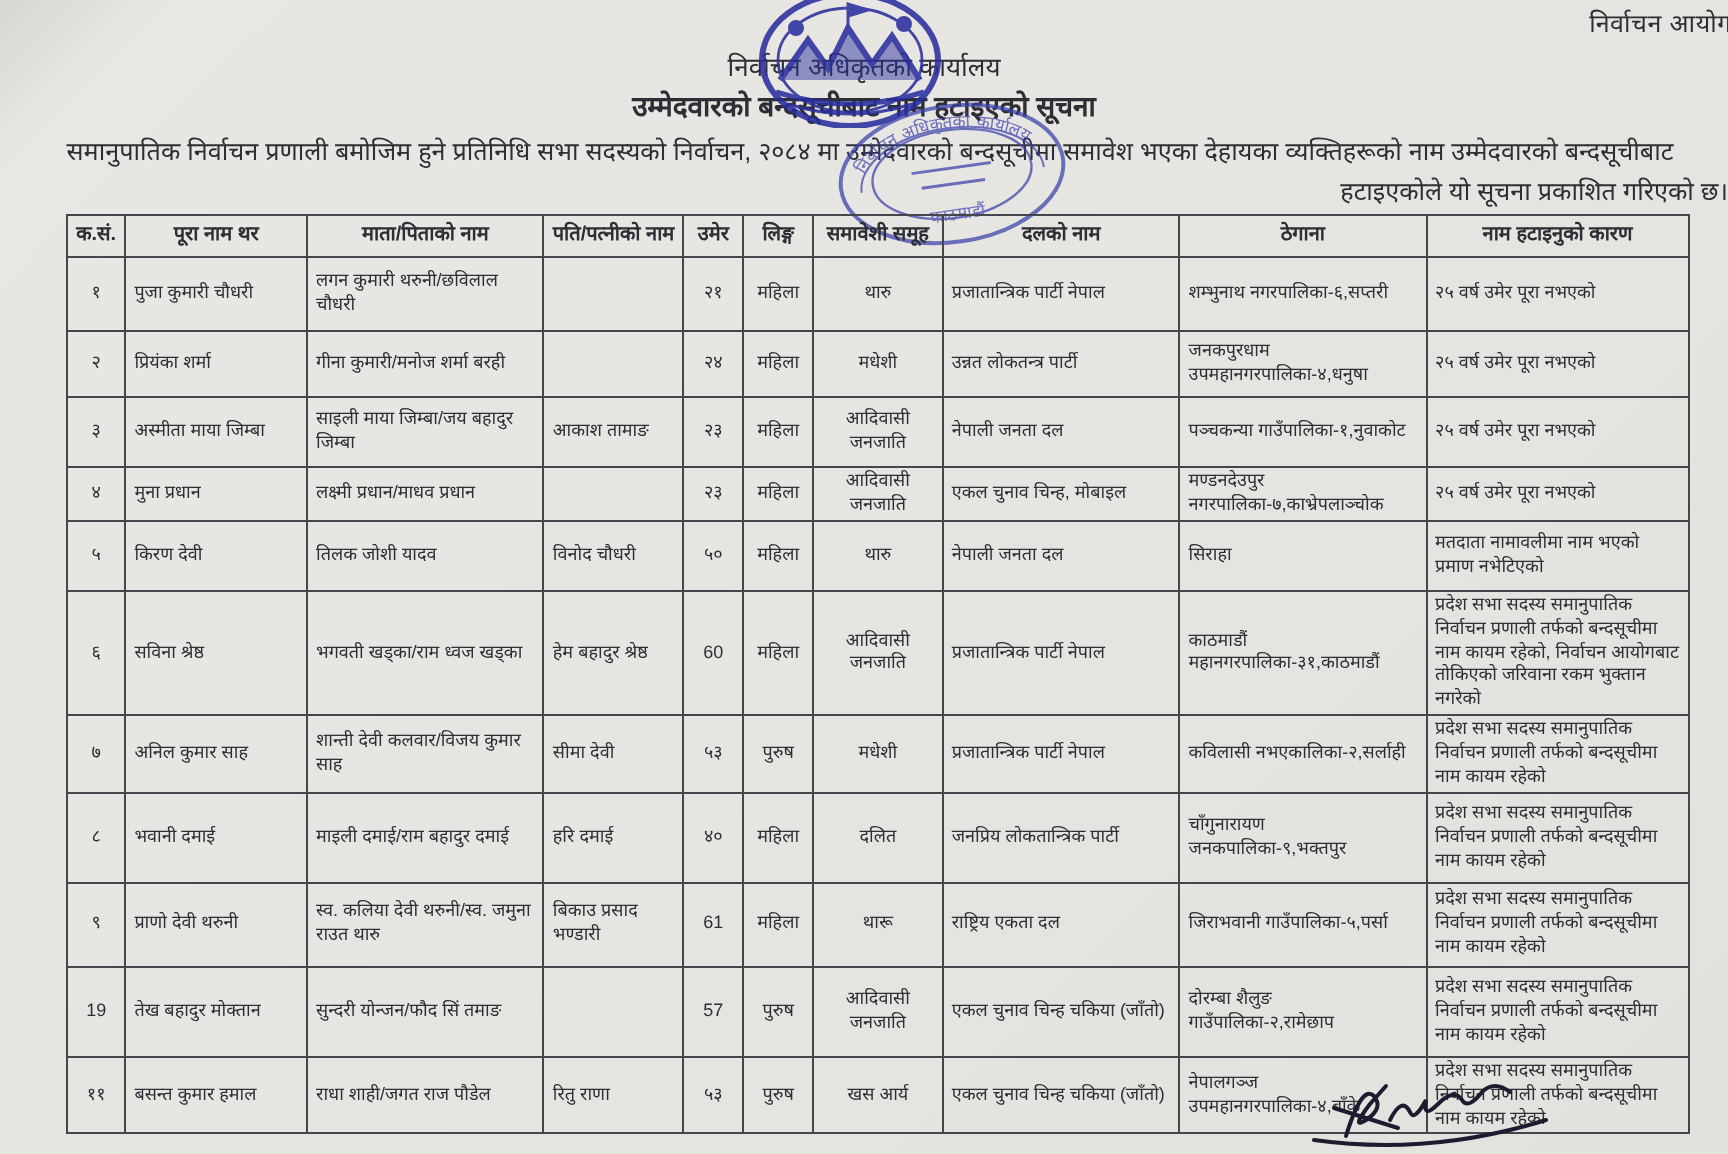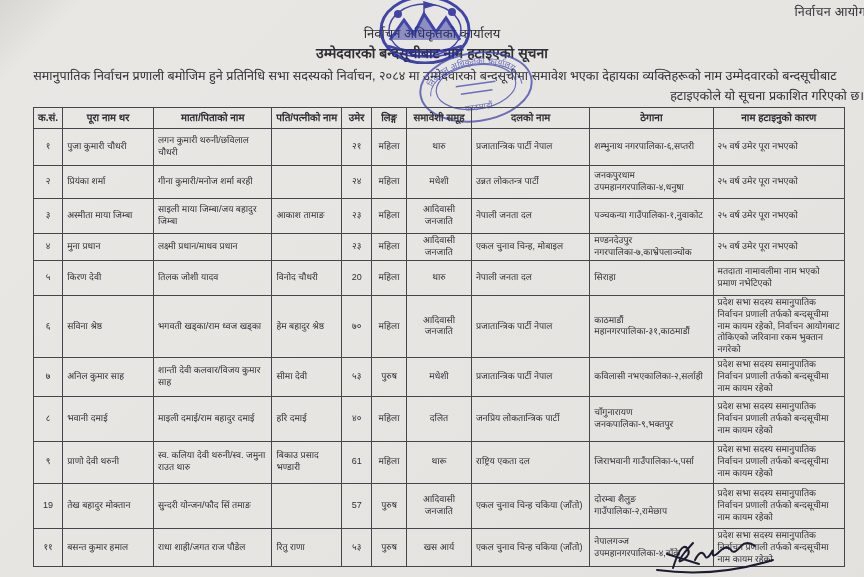--- a/index.html
+++ b/index.html
@@ -161,33 +161,33 @@
           <td>आदिवासी जनजाति</td>
           <td>एकल चुनाव चिन्ह, मोबाइल</td>
           <td>मण्डनदेउपुर नगरपालिका-७,काभ्रेपलाञ्चोक</td>
           <td>२५ वर्ष उमेर पूरा नभएको</td>
         </tr>
         <tr>
           <td>५</td>
           <td>किरण देवी</td>
           <td>तिलक जोशी यादव</td>
           <td>विनोद चौधरी</td>
-          <td>20</td>
+          <td>५०</td>
           <td>महिला</td>
           <td>थारु</td>
           <td>नेपाली जनता दल</td>
           <td>सिराहा</td>
           <td>मतदाता नामावलीमा नाम भएको प्रमाण नभेटिएको</td>
         </tr>
         <tr>
           <td>६</td>
           <td>सविना श्रेष्ठ</td>
           <td>भगवती खड्का/राम ध्वज खड्का</td>
           <td>हेम बहादुर श्रेष्ठ</td>
-          <td>७०</td>
+          <td>60</td>
           <td>महिला</td>
           <td>आदिवासी जनजाति</td>
           <td>प्रजातान्त्रिक पार्टी नेपाल</td>
           <td>काठमाडौं महानगरपालिका-३१,काठमाडौं</td>
           <td>प्रदेश सभा सदस्य समानुपातिक निर्वाचन प्रणाली तर्फको बन्दसूचीमा नाम कायम रहेको, निर्वाचन आयोगबाट तोकिएको जरिवाना रकम भुक्तान नगरेको</td>
         </tr>
         <tr>
           <td>७</td>
           <td>अनिल कुमार साह</td>
           <td>शान्ती देवी कलवार/विजय कुमार साह</td>

